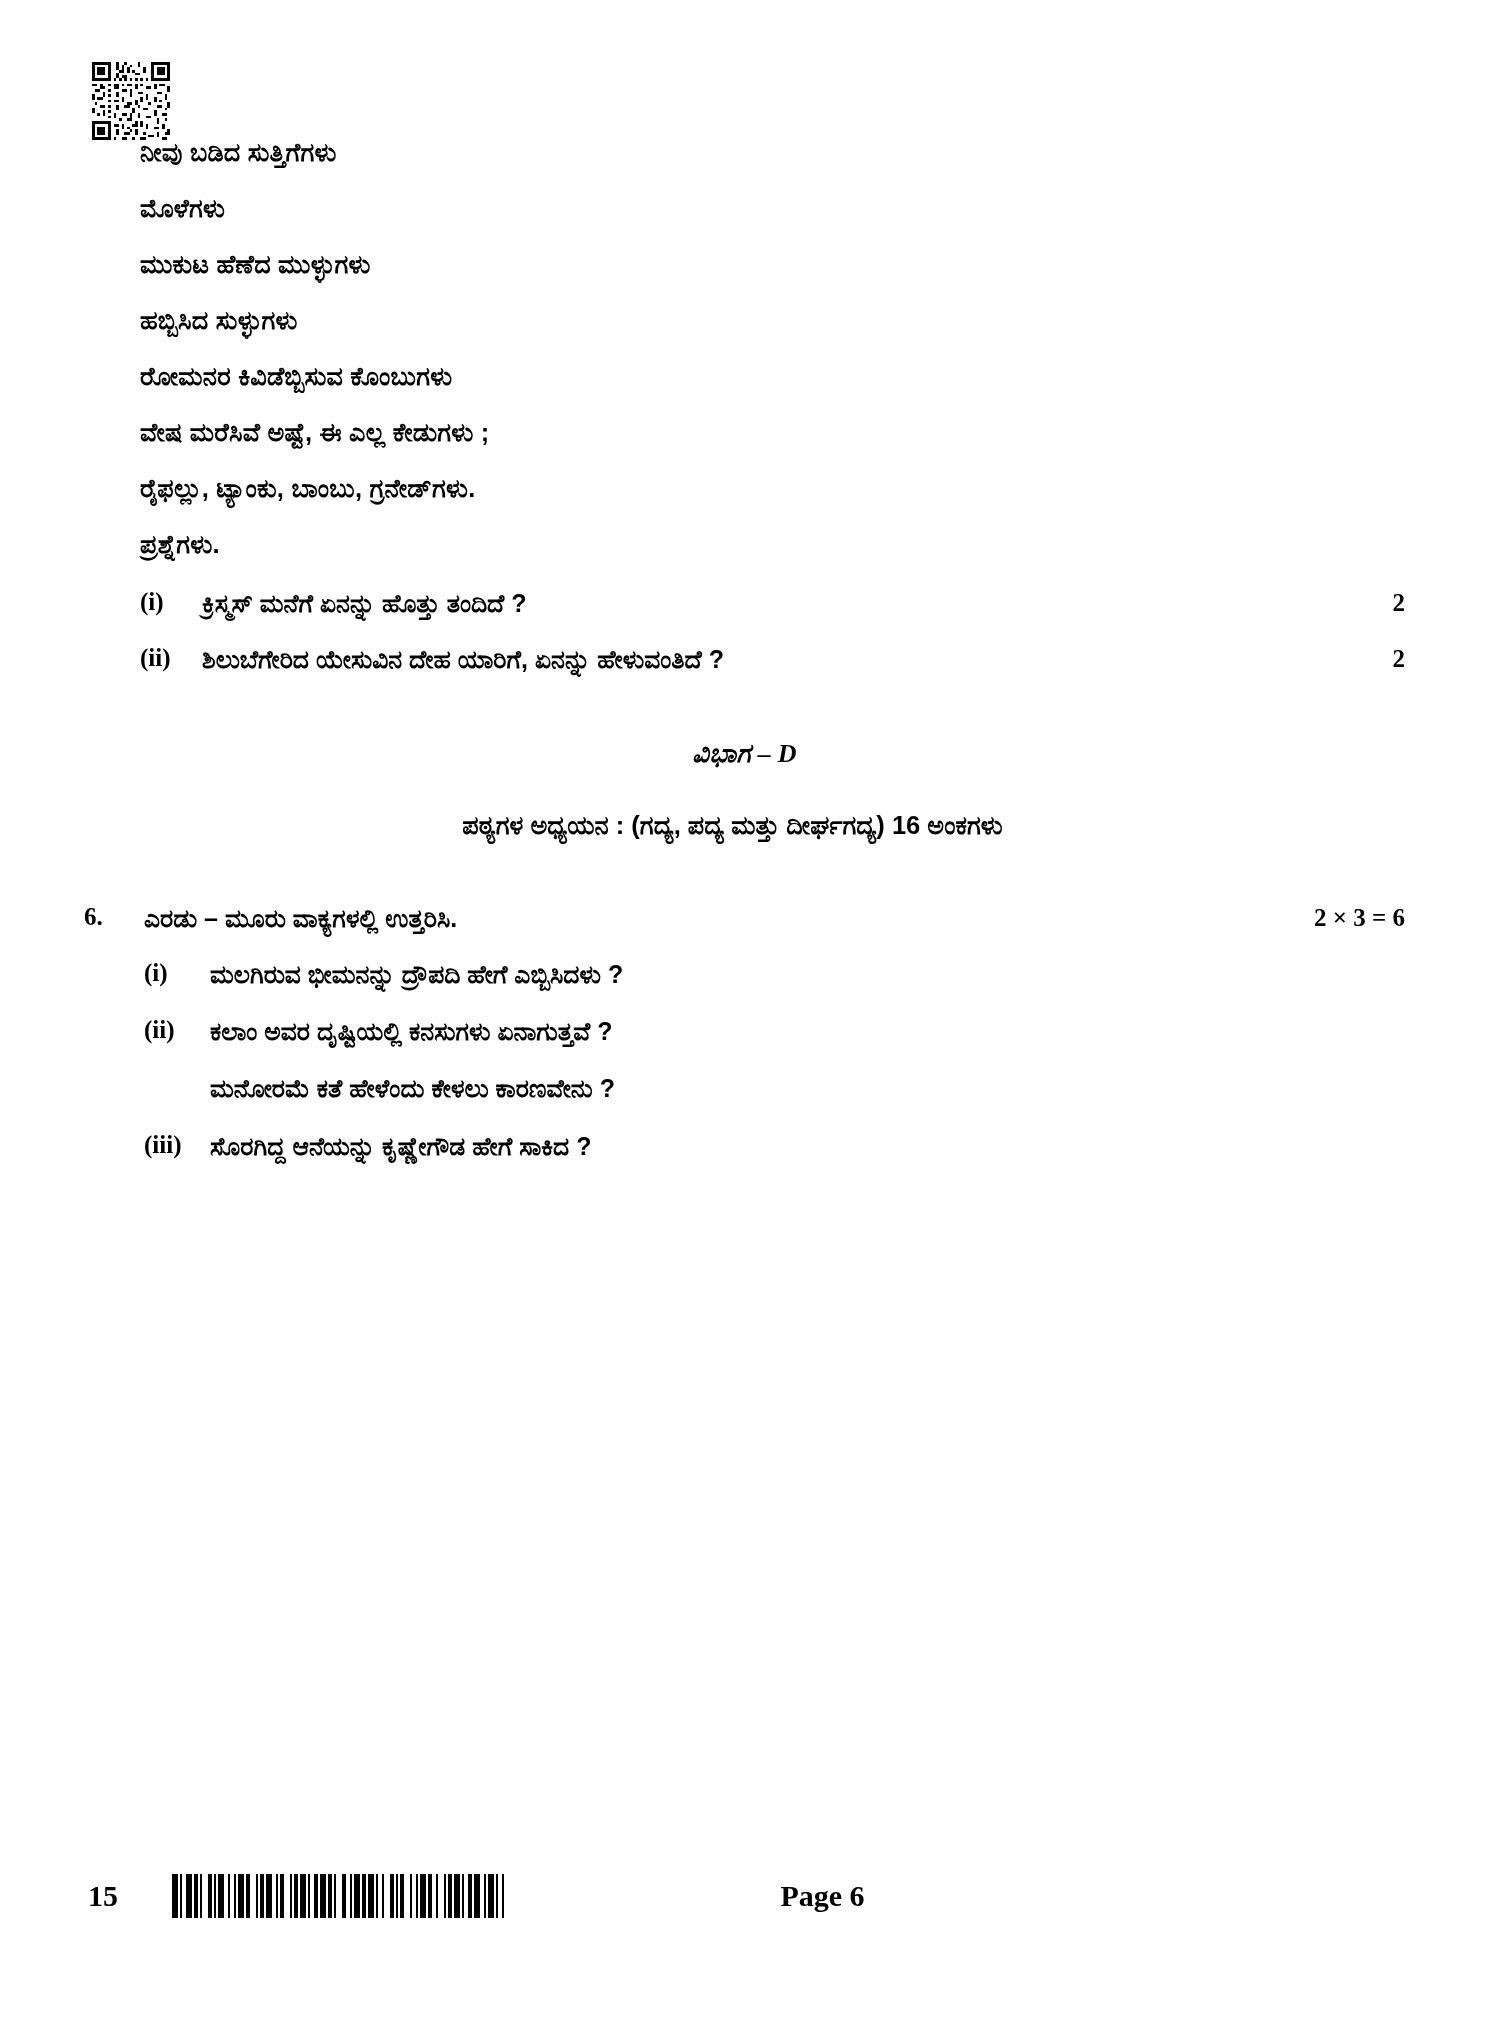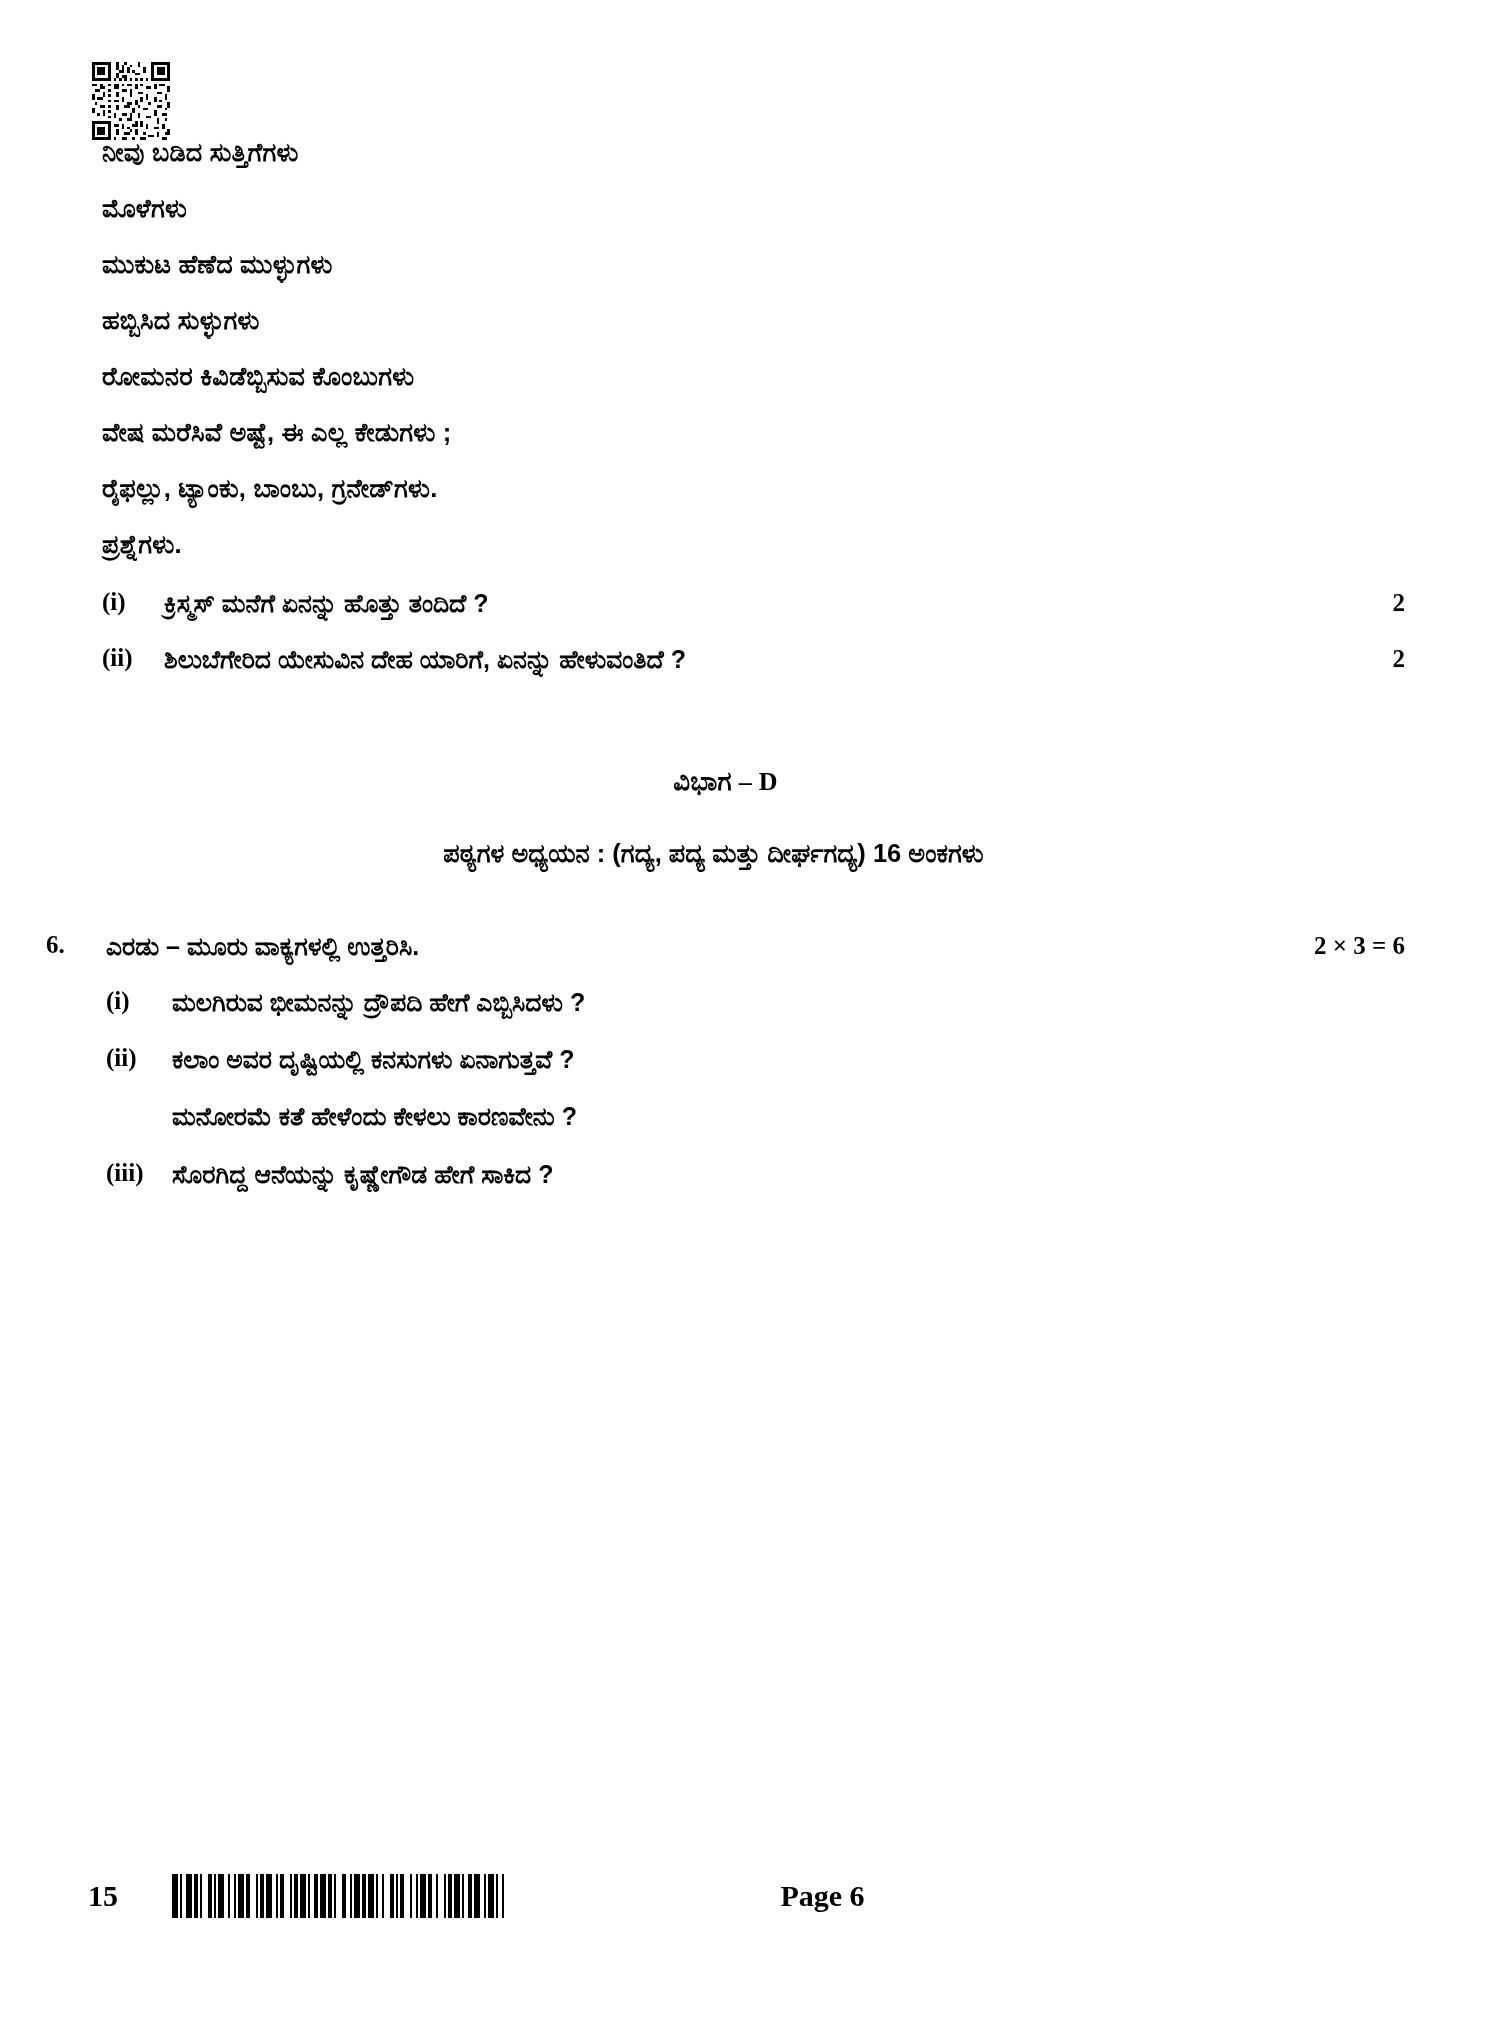--- a/index.html
+++ b/index.html
@@ -30,21 +30,21 @@
     height: 78px;
   }
   .qr-wrap svg { display: block; width: 78px; height: 78px; }
 
   
   .content {
     position: absolute;
     left: 0;
     top: 140px;
     width: 1505px;
-    padding: 0 100px 0 46px;
+    padding: 0 100px 0 84px;
   }
 
   .kn {
     font-family: "Liberation Sans", "DejaVu Sans", sans-serif;
     font-weight: 600;
   }
 
   
   .poem-line {
     font-size: 25.5px;
@@ -100,23 +100,24 @@
   .sub-q .marker { width: 66px; }
 
   .centered {
     text-align: center;
     margin: 0;
   }
 
   .section-title {
     font-size: 26px;
     font-weight: 700;
-    margin-top: 92px;
+    margin-top: 64px;
     margin-bottom: 0;
     letter-spacing: 0.3px;
+    font-style: italic;
   }
   .section-title .kn { font-weight: 700; }
 
   .section-sub {
     font-size: 25.5px;
     font-weight: 700;
     margin-top: 42px;
     margin-bottom: 0;
     padding-right: 24px;
   }

